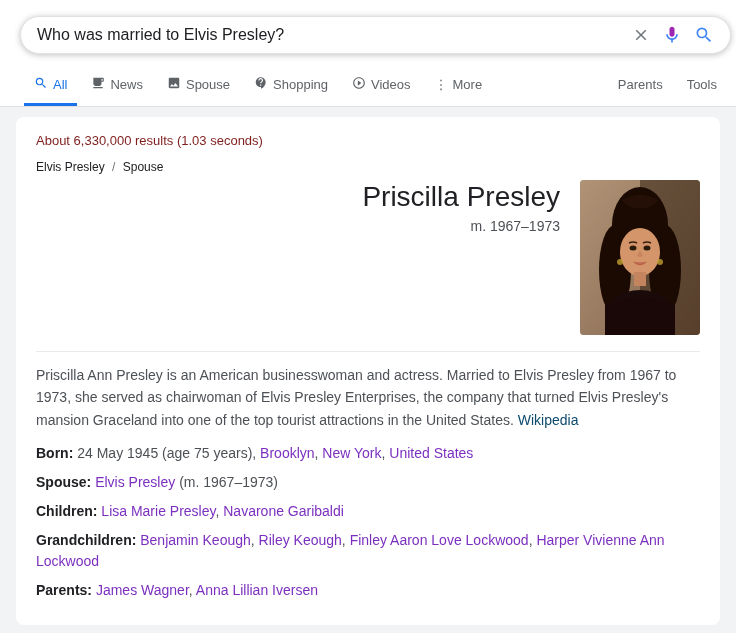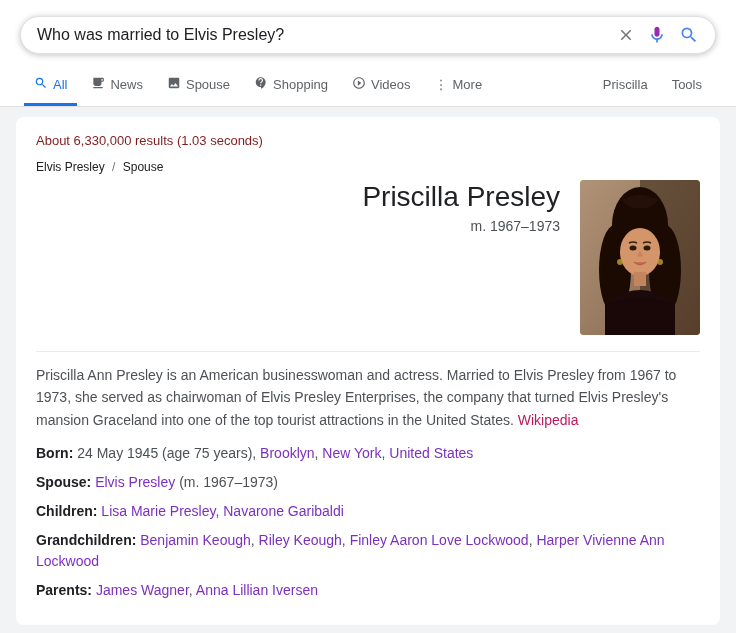--- a/index.html
+++ b/index.html
@@ -6,21 +6,21 @@
     body {
       font-family: Arial, sans-serif;
       background: #f1f3f4;
       width: 736px;
       min-height: 633px;
       font-size: 14px;
       color: #202124;
     }
     .search-bar-area {
       background: #fff;
-      padding: 16px 20px 0 20px;
+      padding: 16px 5px 0 20px;
       border-bottom: 1px solid #e0e0e0;
     }
     .search-box-wrapper {
       display: flex;
       align-items: center;
       border: 1px solid #dfe1e5;
       border-radius: 24px;
       padding: 8px 16px;
       background: #fff;
       box-shadow: 0 1px 6px rgba(32,33,36,.28);
@@ -128,21 +128,21 @@
       border-top: 1px solid #e8eaed;
       margin: 12px 0;
     }
     .description {
       font-size: 14px;
       color: #4d5156;
       line-height: 1.6;
       margin-bottom: 12px;
     }
     .description a {
-      color: #be185d;
+      color: #0c4a6e;
       text-decoration: none;
     }
     .fact-row {
       font-size: 14px;
       color: #4d5156;
       margin-bottom: 8px;
       line-height: 1.5;
     }
     .fact-row strong {
       color: #202124;
@@ -232,21 +232,21 @@
           </svg>
       </span>
       <span>Videos</span>
     </div>
     <div class="tab-item">
       <span class="tab-icon">⋮</span>
       <span>More</span>
     </div>
     <div class="tabs-right">
       <div class="tab-item settings">
-        <span>Priscilla</span>
+        <span>Parents</span>
       </div>
       <div class="tab-item tools">
         <span>Tools</span>
       </div>
     </div>
   </div>
 </div>
 
 <div class="results-area">
   <div class="results-count">About 6,330,000 results (1.03 seconds)</div>

